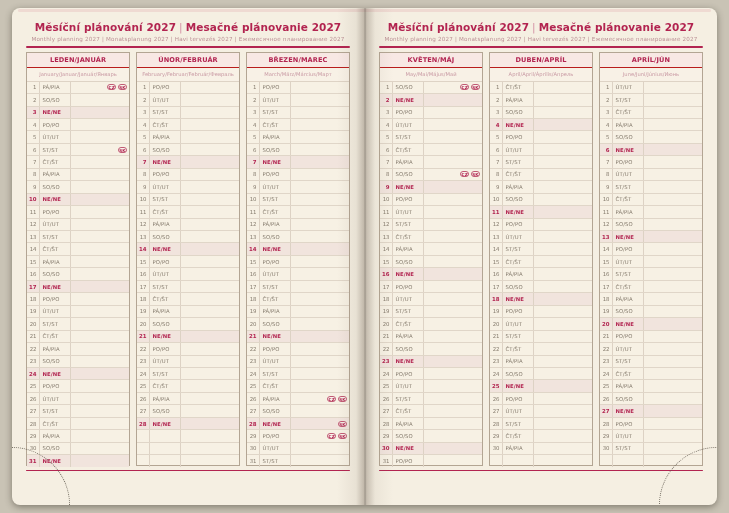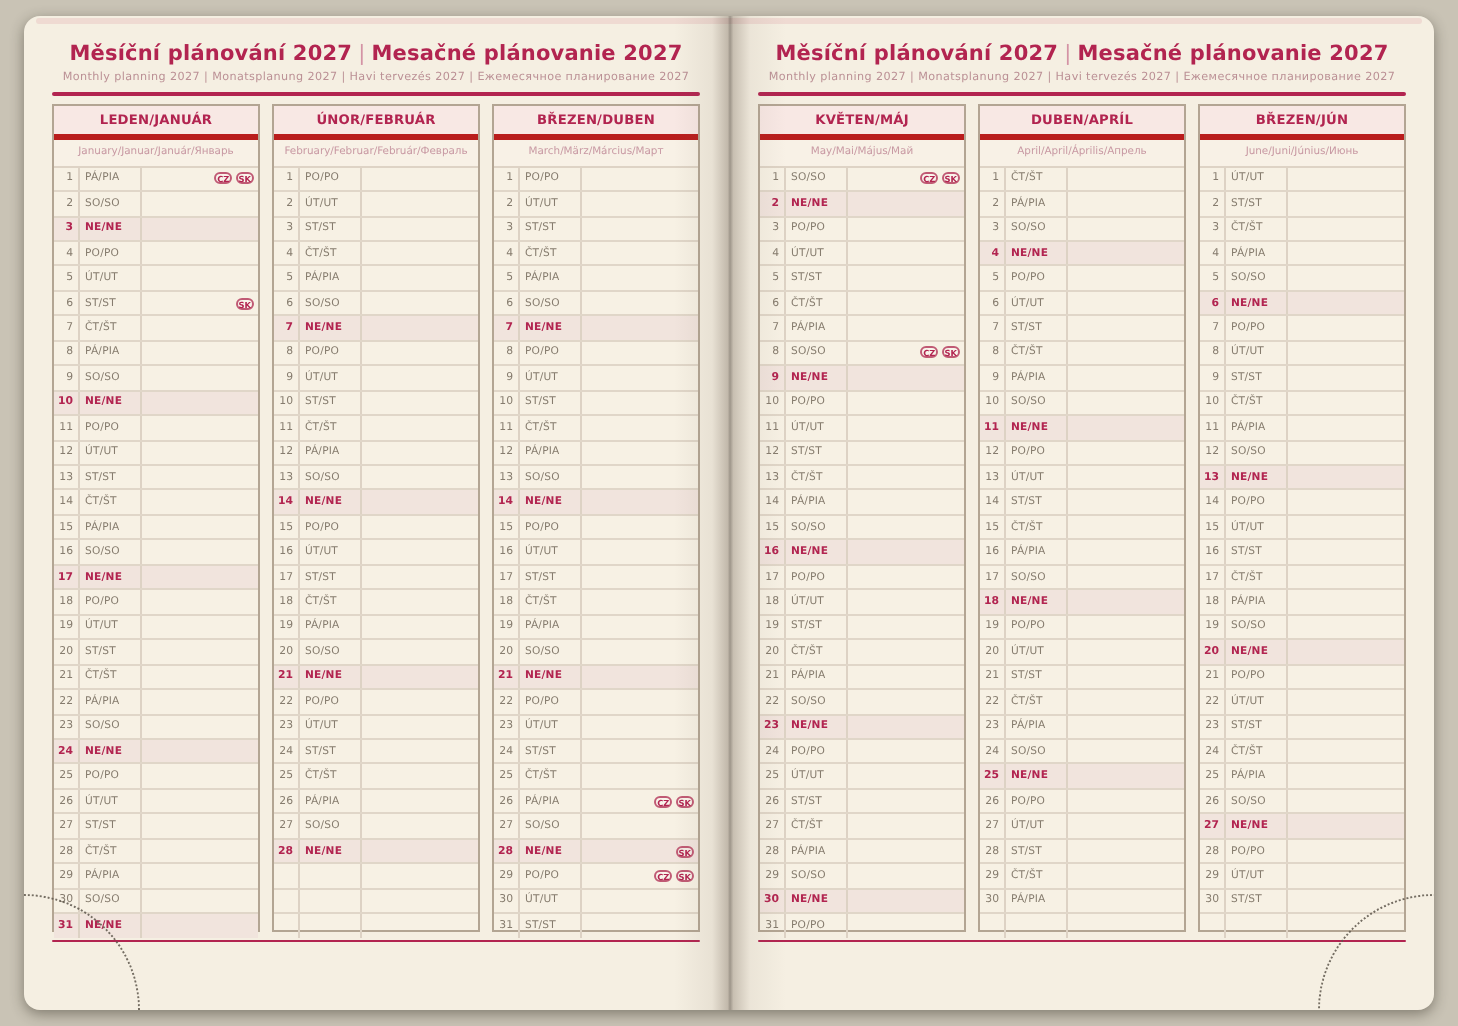--- a/index.html
+++ b/index.html
@@ -25,21 +25,21 @@
   }
   .page-header{text-align:center;padding-top:13px;}
   .title{font-size:10.5px;font-weight:bold;color:#b22450;letter-spacing:0.1px;}
   .title .divider{color:#d493a5;font-weight:400;padding:0 3px;}
   .subtitle{font-size:5.6px;color:#bb9095;margin-top:3px;letter-spacing:0.2px;}
   .rule{height:1.6px;background:#b22450;margin:4px 14px 4px;border-radius:1px;}
   .rule.bottom{margin-top:4px;}
   .months{display:flex;gap:6px;margin:0 14px;}
   .month{flex:1;border:1px solid #b3a593;background:#f7f1e4;height:414px;box-sizing:border-box;}
   .m-name{height:14px;line-height:14px;text-align:center;font-size:6.6px;font-weight:bold;
-    color:#b22450;background:#f8e8e4;border-bottom:3px solid #b91c1c;letter-spacing:0.1px;}
+    color:#b22450;background:#f8e8e4;border-bottom:1px solid #b91c1c;letter-spacing:0.1px;}
   .m-sub{height:13px;line-height:12px;text-align:center;font-size:5.2px;color:#c899a3;
     background:#f8f1e6;border-bottom:1px solid #ded3c5;}
   .m-rows{display:flex;flex-direction:column;height:385px;}
   .drow{flex:1;display:flex;align-items:stretch;border-bottom:1px solid #e0d6c8;box-sizing:border-box;}
   .drow:last-child{border-bottom:none;}
   .drow.sun{background:#f1e4dd;}
   .c-num{width:13px;font-size:5.4px;color:#867c6e;text-align:right;padding-right:2.5px;
     border-right:1px solid #ddd2c4;display:flex;align-items:center;justify-content:flex-end;box-sizing:border-box;}
   .c-wd{width:31px;font-size:5.3px;color:#867c6e;padding-left:2.5px;
     border-right:1px solid #ddd2c4;display:flex;align-items:center;box-sizing:border-box;letter-spacing:0.1px;}
@@ -390,21 +390,21 @@
               <div class="c-notes"></div>
             </div>
             <div class="drow">
               <div class="c-num"></div>
               <div class="c-wd"></div>
               <div class="c-notes"></div>
             </div>
           </div>
         </div>
         <div class="month">
-          <div class="m-name">BŘEZEN/DUBEN</div>
+          <div class="m-name">BŘEZEN/MAREC</div>
           <div class="m-sub">March/März/Március/Март</div>
           <div class="m-rows">
             <div class="drow">
               <div class="c-num">1</div>
               <div class="c-wd">PO/PO</div>
               <div class="c-notes"></div>
             </div>
             <div class="drow">
               <div class="c-num">2</div>
               <div class="c-wd">ÚT/UT</div>
@@ -900,21 +900,21 @@
               <div class="c-notes"></div>
             </div>
             <div class="drow">
               <div class="c-num"></div>
               <div class="c-wd"></div>
               <div class="c-notes"></div>
             </div>
           </div>
         </div>
         <div class="month">
-          <div class="m-name">BŘEZEN/JÚN</div>
+          <div class="m-name">APRÍL/JÚN</div>
           <div class="m-sub">June/Juni/Június/Июнь</div>
           <div class="m-rows">
             <div class="drow">
               <div class="c-num">1</div>
               <div class="c-wd">ÚT/UT</div>
               <div class="c-notes"></div>
             </div>
             <div class="drow">
               <div class="c-num">2</div>
               <div class="c-wd">ST/ST</div>

